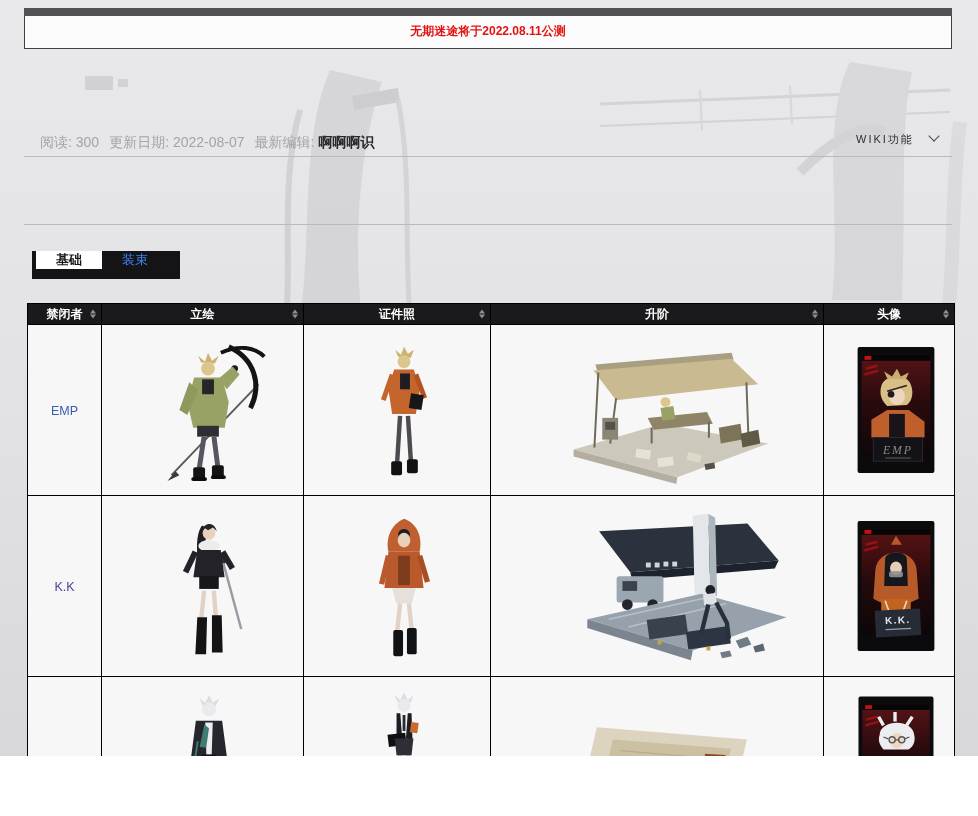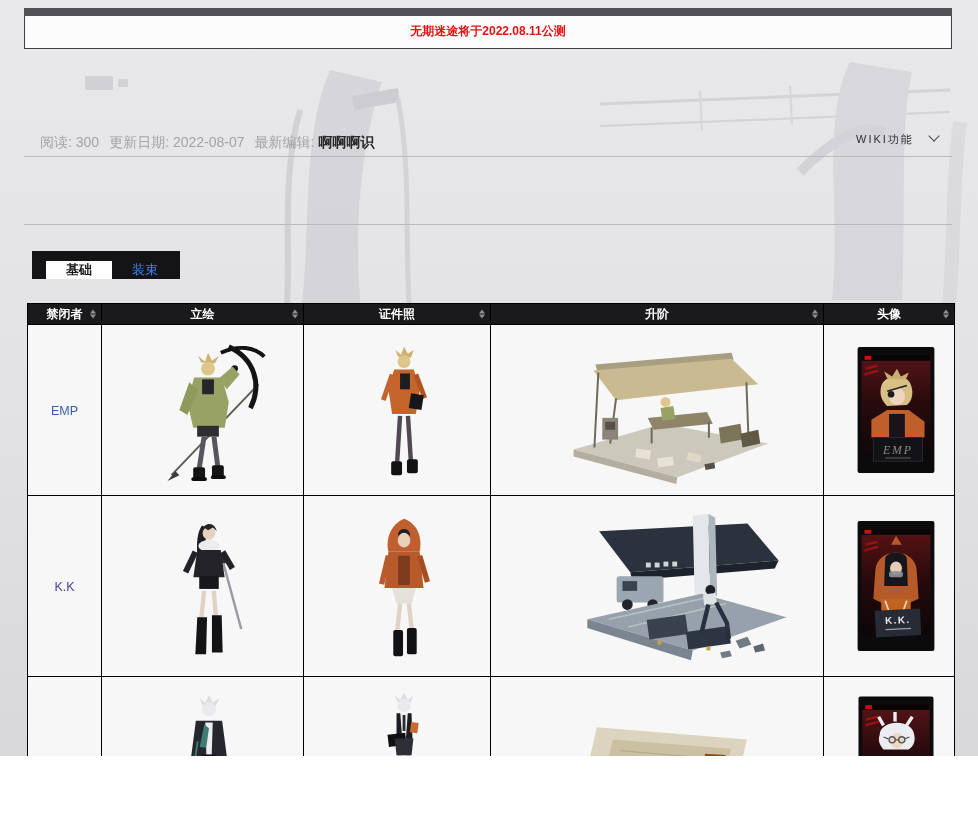--- a/index.html
+++ b/index.html
@@ -34,21 +34,21 @@
   
   .contrib{position:absolute;left:28px;top:178px;height:40px;display:flex;align-items:center;}
   .contrib-label,.contrib-count{font-size:12px;color:#a3a3a8;}
   .cavatar{width:33px;height:33px;border-radius:50%;cursor:pointer;}
   .cavatar.a1{margin-left:16px;background:radial-gradient(circle at 35% 30%,#fdeadf 0 26%,#f5b2a2 45%,#e8643c 78%,#d94f2e 100%);}
   .cavatar.a2{margin-left:6px;background:radial-gradient(circle at 48% 38%,#9c3328 0 28%,#5c1410 70%,#3c0b08 100%);}
   .contrib-count{margin-left:28px;}
 
   
   .tabs{position:absolute;left:32px;top:251px;width:148px;height:28px;background:#141416;
-        display:flex;align-items:flex-end;padding-left:14px;box-sizing:border-box;}
+        display:flex;align-items:flex-start;padding-left:4px;box-sizing:border-box;}
   .tab{width:66px;display:flex;align-items:center;justify-content:center;font-size:13px;
        color:#3b82f6;cursor:pointer;}
   .tab.active{background:#ffffff;color:#17171a;font-weight:700;}
 
   
   .skin-table{position:absolute;left:27px;top:303px;width:927px;border-collapse:collapse;
               table-layout:fixed;border-radius:29px;}
   .skin-table th{background:#1a1a1c;color:#ffffff;font-size:12px;font-weight:700;height:20px;
                  border:1px solid #000;padding:0;cursor:pointer;}
   .th-inner{position:relative;display:flex;align-items:center;justify-content:center;height:20px;}

